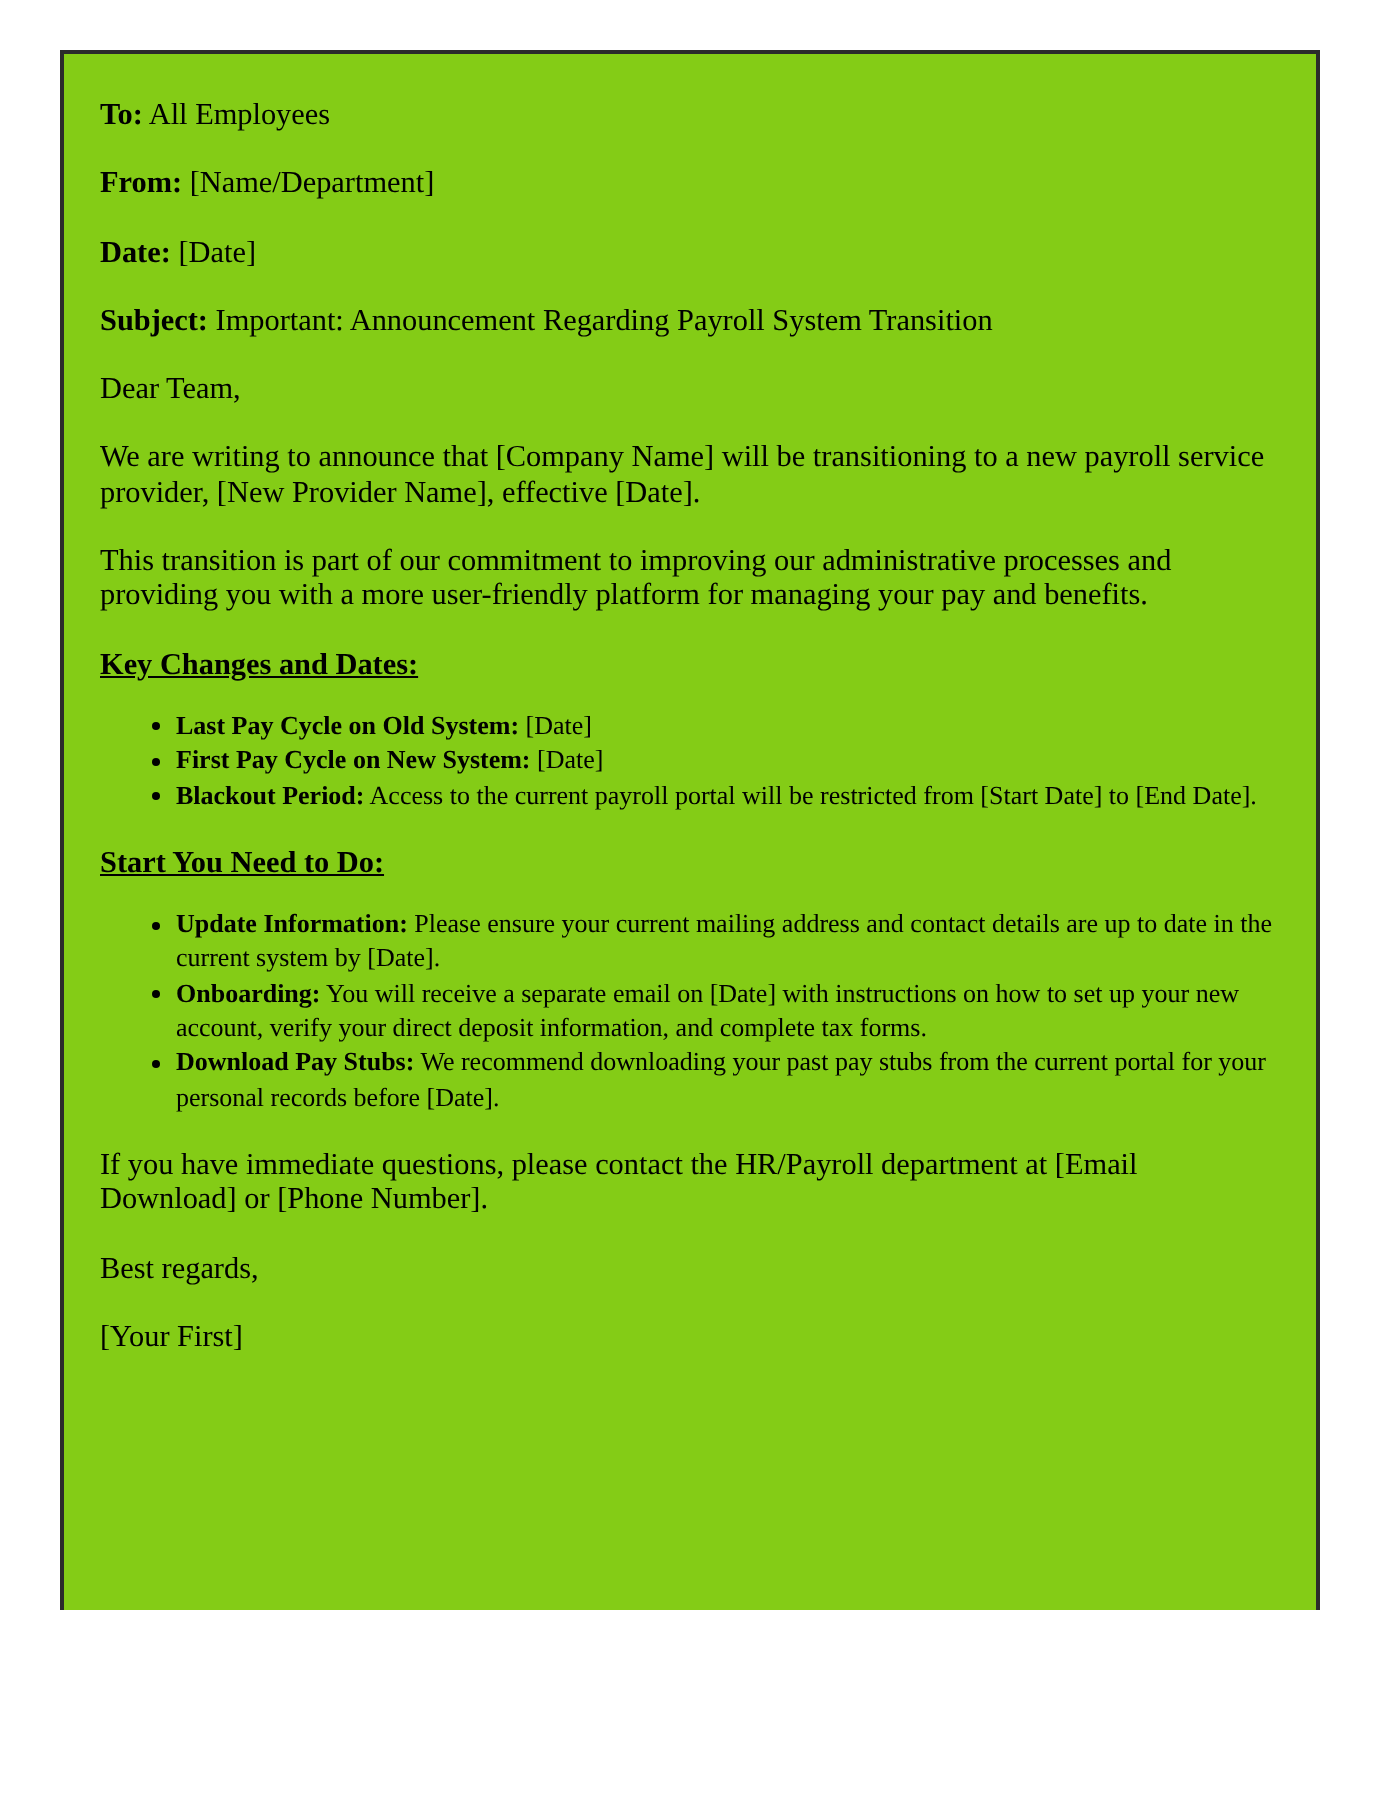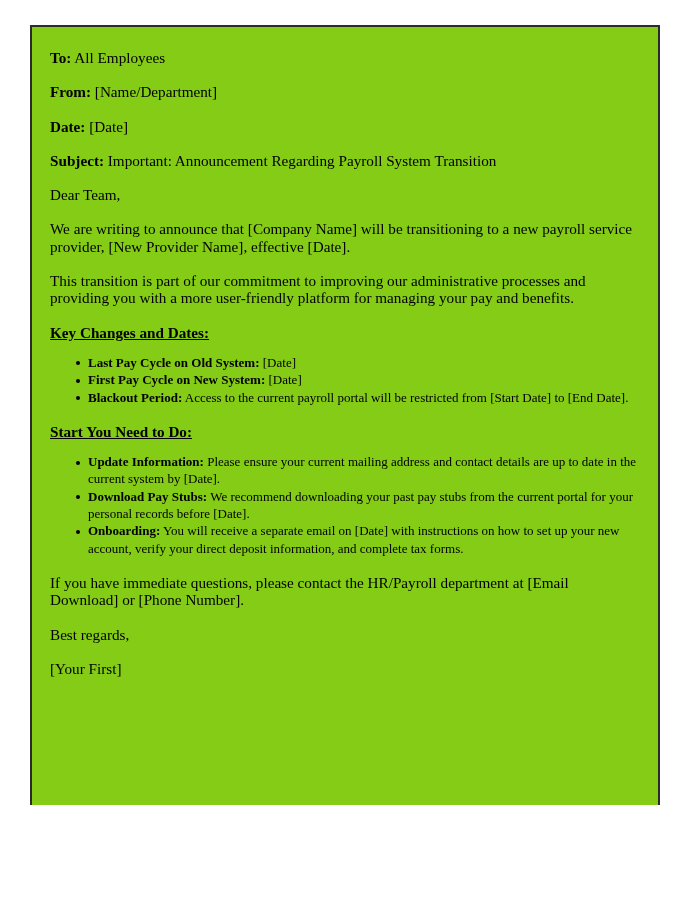--- a/index.html
+++ b/index.html
@@ -118,24 +118,24 @@
         <span class="bold-lead">Blackout Period:</span><span> Access to the current payroll portal will be restricted from [Start Date] to [End Date].</span>
       </li>
     </ul>
 
     <p class="section-heading">Start You Need to Do:</p>
     <ul class="bullets">
       <li>
         <span class="bold-lead">Update Information:</span><span> Please ensure your current mailing address and contact details are up to date in the current system by [Date].</span>
       </li>
       <li>
-        <span class="bold-lead">Download Pay Stubs:</span><span> We recommend downloading your past pay stubs from the current portal for your personal records before [Date].</span>
+        <span class="bold-lead">Onboarding:</span><span> You will receive a separate email on [Date] with instructions on how to set up your new account, verify your direct deposit information, and complete tax forms.</span>
       </li>
       <li>
-        <span class="bold-lead">Onboarding:</span><span> You will receive a separate email on [Date] with instructions on how to set up your new account, verify your direct deposit information, and complete tax forms.</span>
+        <span class="bold-lead">Download Pay Stubs:</span><span> We recommend downloading your past pay stubs from the current portal for your personal records before [Date].</span>
       </li>
     </ul>
 
     <p class="para">If you have immediate questions, please contact the HR/Payroll department at [Email Download] or [Phone Number].</p>
 
     <p class="para">Best regards,</p>
     <p class="para">[Your First]</p>
 
   </div>
 </div>

